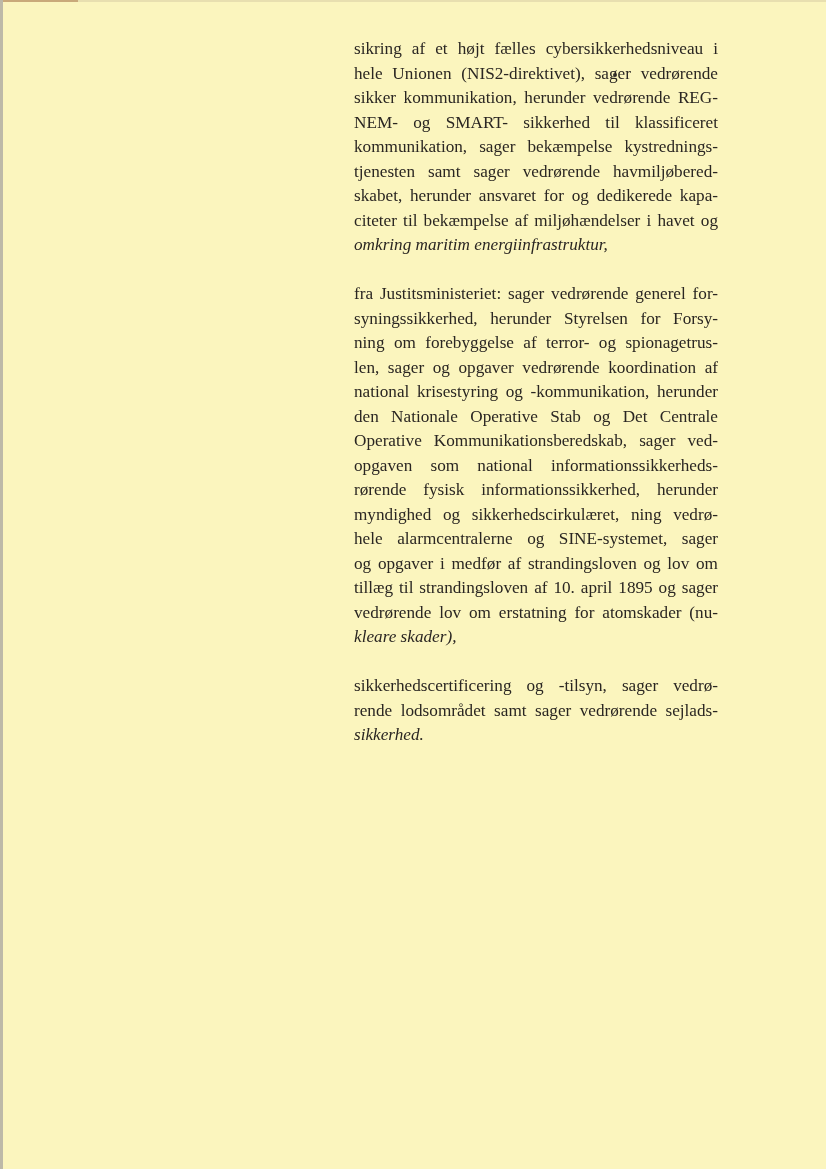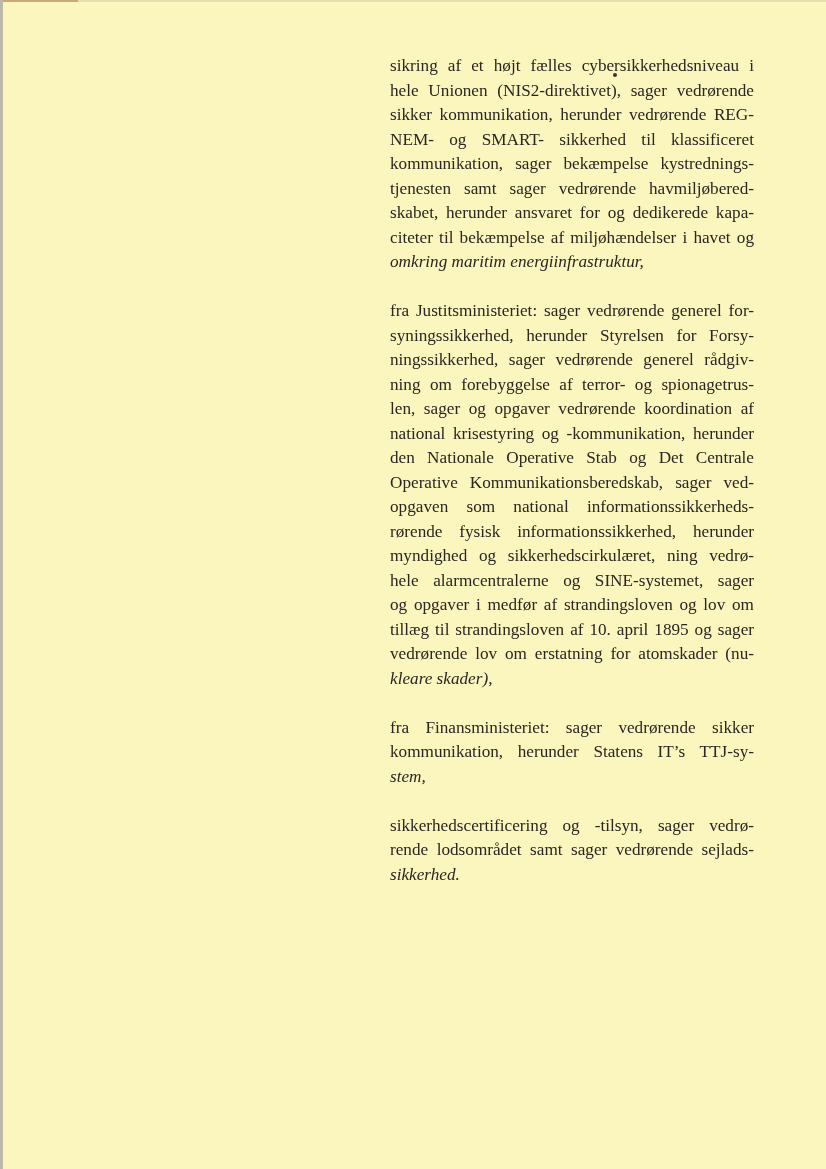--- a/index.html
+++ b/index.html
@@ -29,25 +29,24 @@
   }
   .page-edge-top .tab {
     position: absolute;
     left: 0; top: 0;
     width: 78px; height: 2px;
     background: #c9a97a;
   }
   .text-column {
     position: absolute;
     left: 354px;
-    top: 54px;
+    top: 37px;
     width: 364px;
     font-size: 17.2px;
     line-height: 24.5px;
-    margin-left: 36px;
   }
   .para {
     margin: 0 0 24.5px 0;
     text-align: justify;
     hyphens: manual;
   }
   .line {
     display: block;
     text-align: justify;
     text-align-last: justify;
@@ -88,40 +87,34 @@
     <span class="line">kommunikation, sager bekæmpelse kystrednings-</span>
     <span class="line">tjenesten samt sager vedrørende havmiljøbered-</span>
     <span class="line">skabet, herunder ansvaret for og dedikerede kapa-</span>
     <span class="line">citeter til bekæmpelse af miljøhændelser i havet og</span>
     <span class="line last">omkring maritim energiinfrastruktur,</span>
   </p>
 
   <p class="para">
     <span class="line">fra Justitsministeriet: sager vedrørende generel for-</span>
     <span class="line">syningssikkerhed, herunder Styrelsen for Forsy-</span>
-    <span class="line">ningssikkerhed, sager vedrørende generel rådgiv-</span>
     <span class="line">ning om forebyggelse af terror- og spionagetrus-</span>
     <span class="line">len, sager og opgaver vedrørende koordination af</span>
     <span class="line">national krisestyring og -kommunikation, herunder</span>
     <span class="line">den Nationale Operative Stab og Det Centrale</span>
     <span class="line">Operative Kommunikationsberedskab, sager ved-</span>
     <span class="line">opgaven som national informationssikkerheds-</span>
     <span class="line">rørende fysisk informationssikkerhed, herunder</span>
     <span class="line">myndighed og sikkerhedscirkulæret, ning vedrø-</span>
     <span class="line">hele alarmcentralerne og SINE-systemet, sager</span>
     <span class="line">og opgaver i medfør af strandingsloven og lov om</span>
     <span class="line">tillæg til strandingsloven af 10. april 1895 og sager</span>
     <span class="line">vedrørende lov om erstatning for atomskader (nu-</span>
     <span class="line last">kleare skader),</span>
   </p>
 
-  <p class="para">
-    <span class="line">fra Finansministeriet: sager vedrørende sikker</span>
-    <span class="line">kommunikation, herunder Statens IT’s TTJ-sy-</span>
-    <span class="line last">stem,</span>
-  </p>
 
   <p class="para">
     <span class="line">sikkerhedscertificering og -tilsyn, sager vedrø-</span>
     <span class="line">rende lodsområdet samt sager vedrørende sejlads-</span>
     <span class="line last">sikkerhed.</span>
   </p>
 </main>
 
 </body></html>

